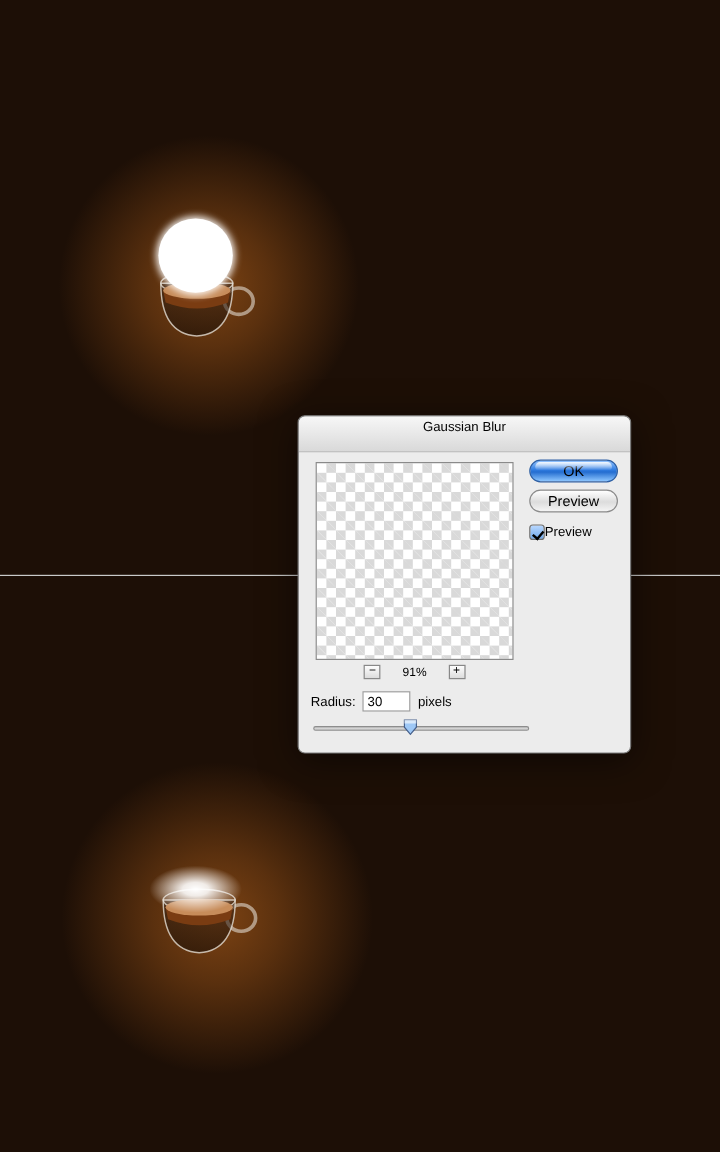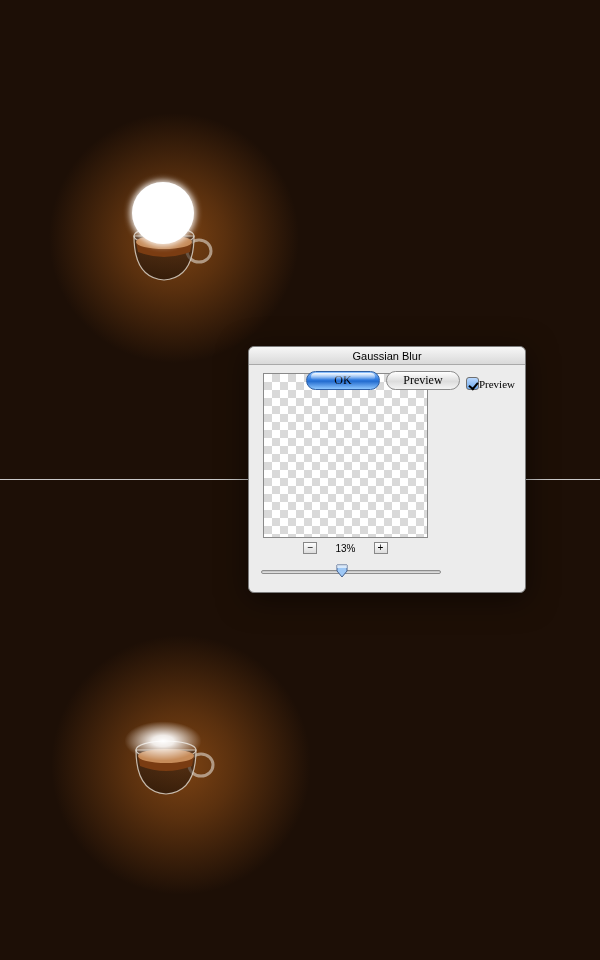--- a/index.html
+++ b/index.html
@@ -66,21 +66,21 @@
     left: 248px; top: 346px;
     width: 278px;
     background: #ececec;
     border: 1px solid #7c7c7c;
     border-radius: 6px;
     box-shadow: 0 6px 30px rgba(0,0,0,0.5);
     font-size: 11px;
     color: #000;
   }
   .dialog-titlebar {
-    height: 18px;
+    height: 30px;
     line-height: 18px;
     text-align: center;
     font-size: 11px;
     background: linear-gradient(#f7f7f7, #d9d9d9);
     border-bottom: 1px solid #a9a9a9;
     border-radius: 6px 6px 0 0;
   }
   .dialog-body {
     position: relative;
     padding: 8px 10px 12px 10px;
@@ -141,23 +141,22 @@
     position: absolute;
     top: 0;
     width: 12px; height: 14px;
     transform: translateX(-50%);
   }
   .slider-thumb svg { display:block; }
 
   .buttons-col {
     position: absolute;
     right: 10px; top: 6px;
-    display: flex; flex-direction: row; gap: 6px;
-    align-items: flex-end;
-    font-family: Liberation Serif, serif;
+    display: flex; flex-direction: column; gap: 6px;
+    align-items: flex-start;
   }
   .aqua-btn {
     width: 74px; height: 19px;
     border-radius: 10px;
     font-size: 12px;
     text-align: center;
     display: flex; align-items: center; justify-content: center;
     cursor: pointer;
     position: relative;
   }
@@ -244,24 +243,29 @@
 
   <div class="dialog">
     <div class="dialog-titlebar">Gaussian Blur</div>
 
     <div class="dialog-body">
 
       <div class="preview-box"></div>
 
       <div class="zoom-row">
         <div class="zoom-btn">−</div>
-        <span>13%</span>
+        <span>91%</span>
         <div class="zoom-btn">+</div>
       </div>
 
+      <div class="radius-row">
+        <span>Radius:</span>
+        <input type="text" value="30" style="">
+        <span>pixels</span>
+      </div>
 
       <div class="slider-row">
         <div class="slider-track"></div>
         <div class="slider-thumb" id="slider-thumb" style="left: 81px;">
           <svg viewBox="0 0 12 14">
             <path d="M1 1 H11 V7 L6 13 L1 7 Z" fill="#9ec8f6" stroke="#47618c" stroke-width="1"></path>
             <path d="M1 1 H11 V4 H1 Z" fill="rgba(255,255,255,0.6)"></path>
           </svg>
         </div>
       </div>

